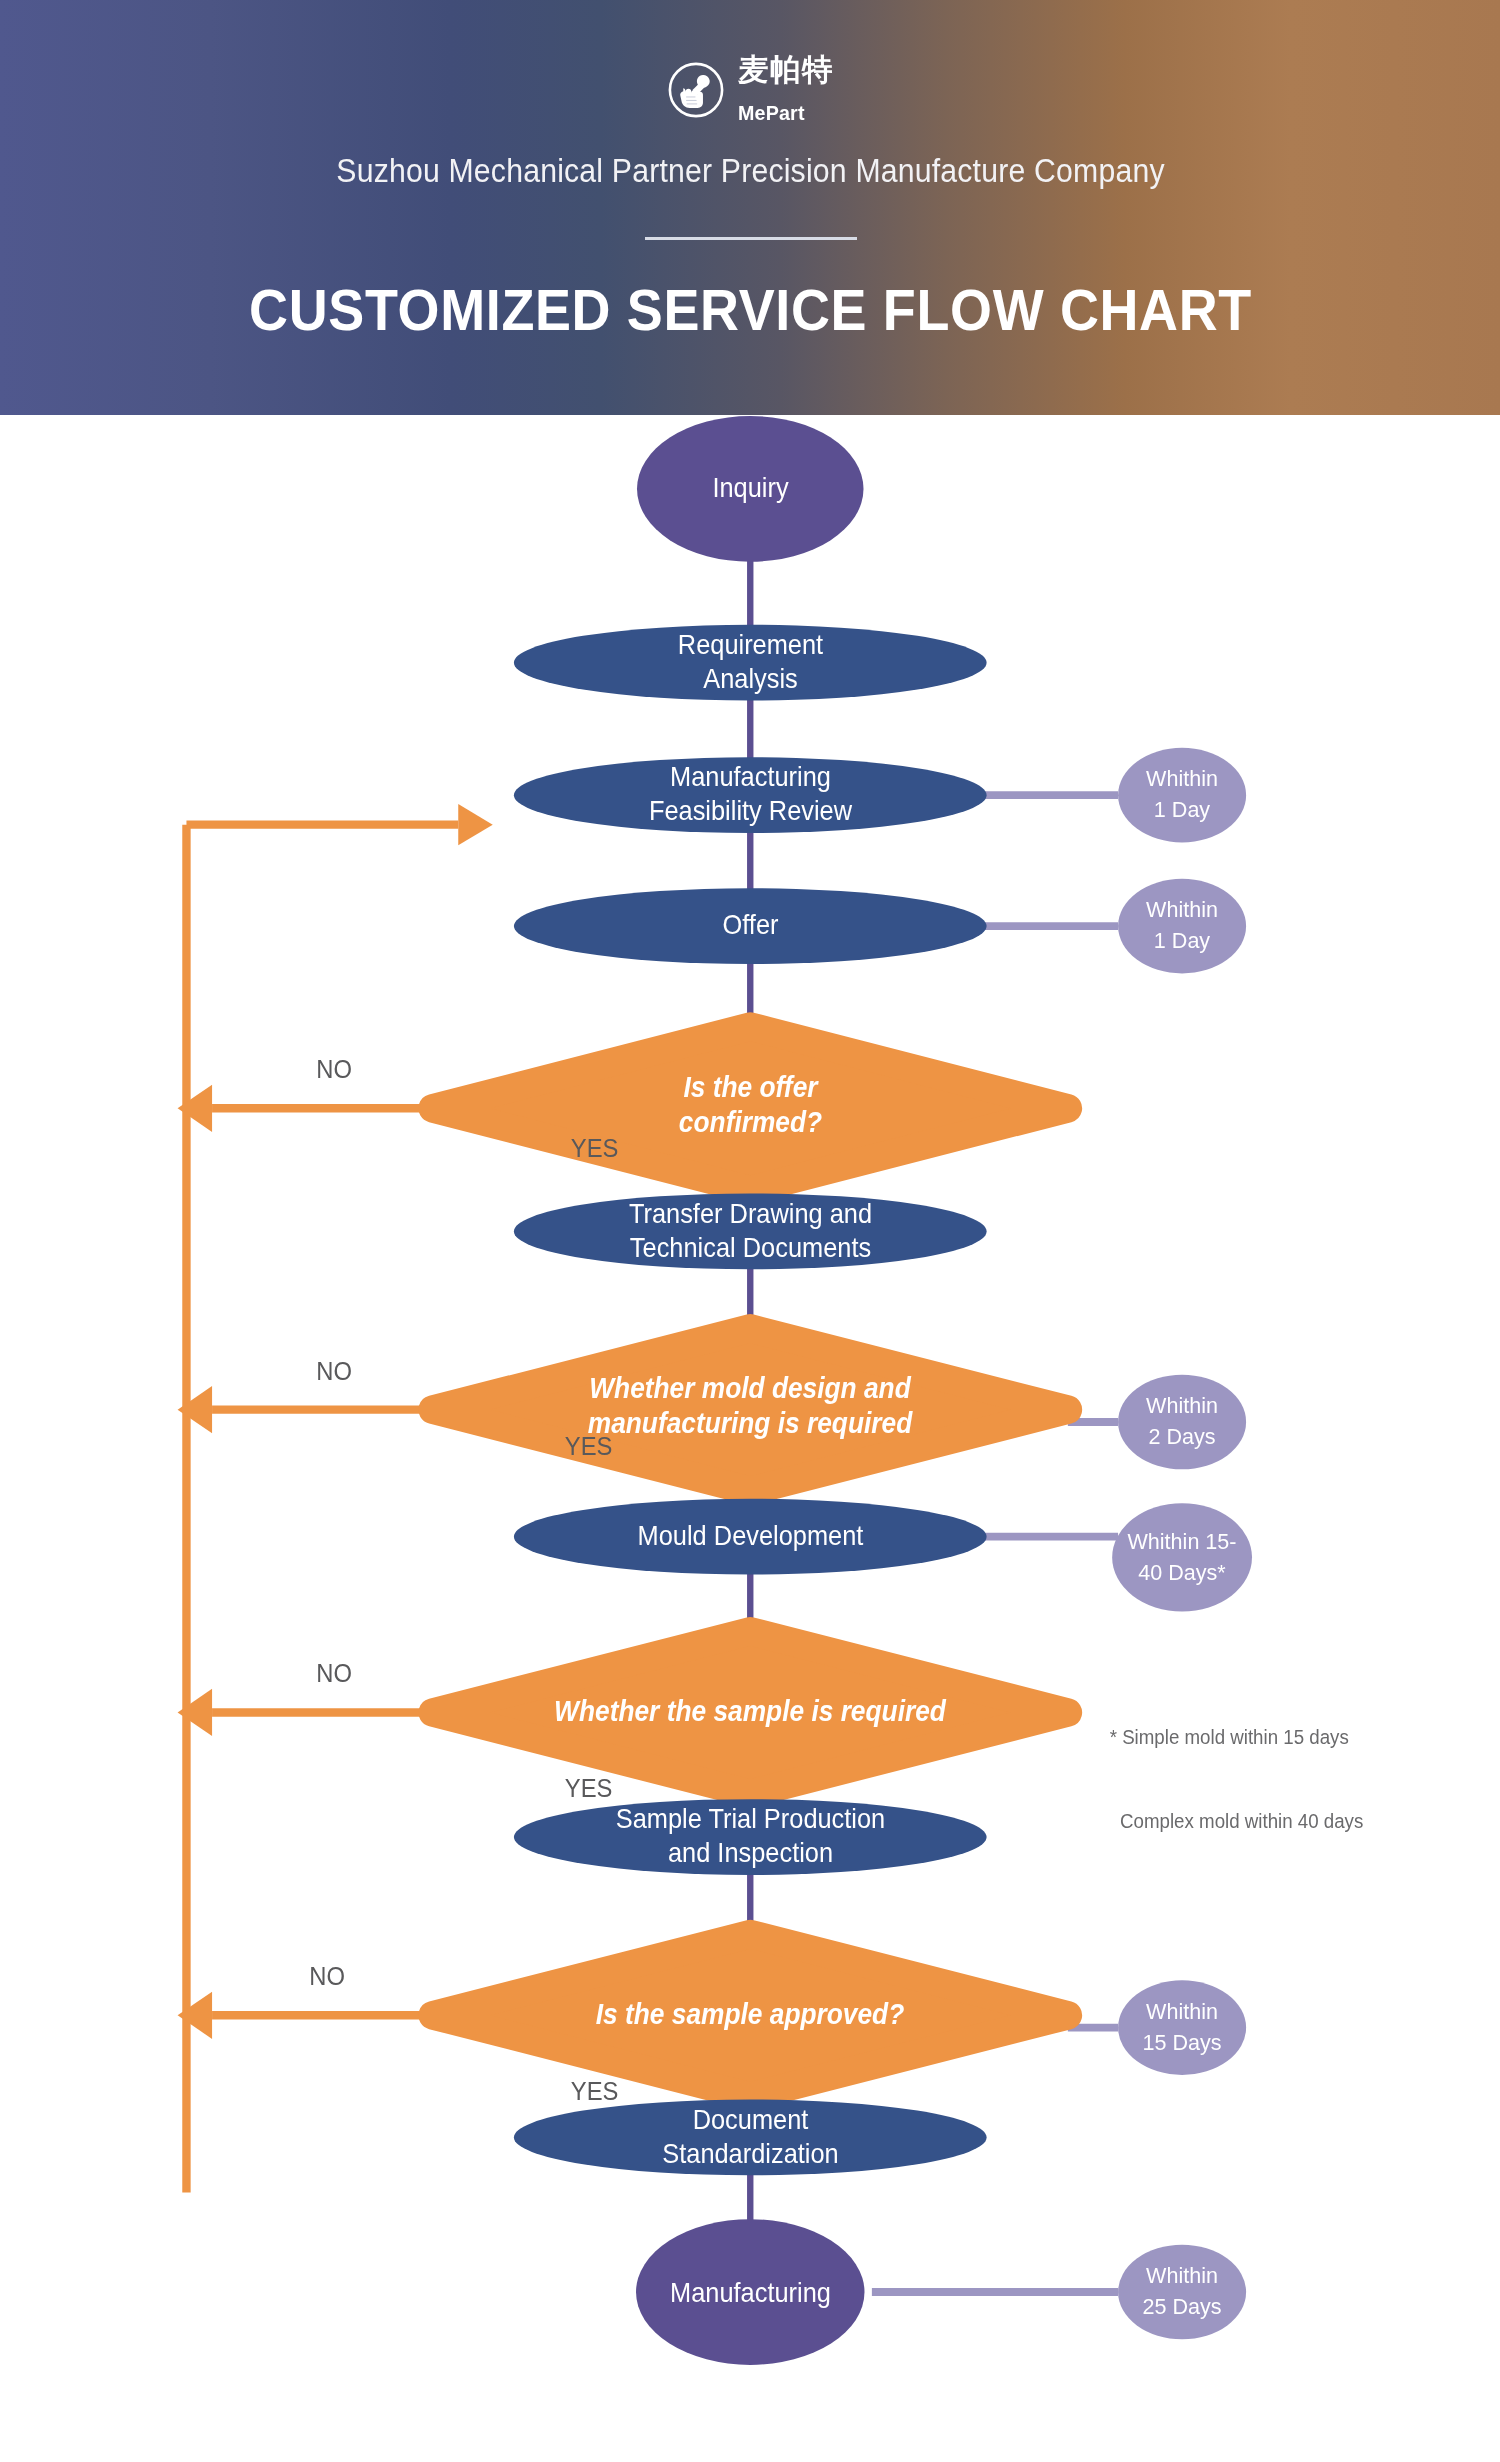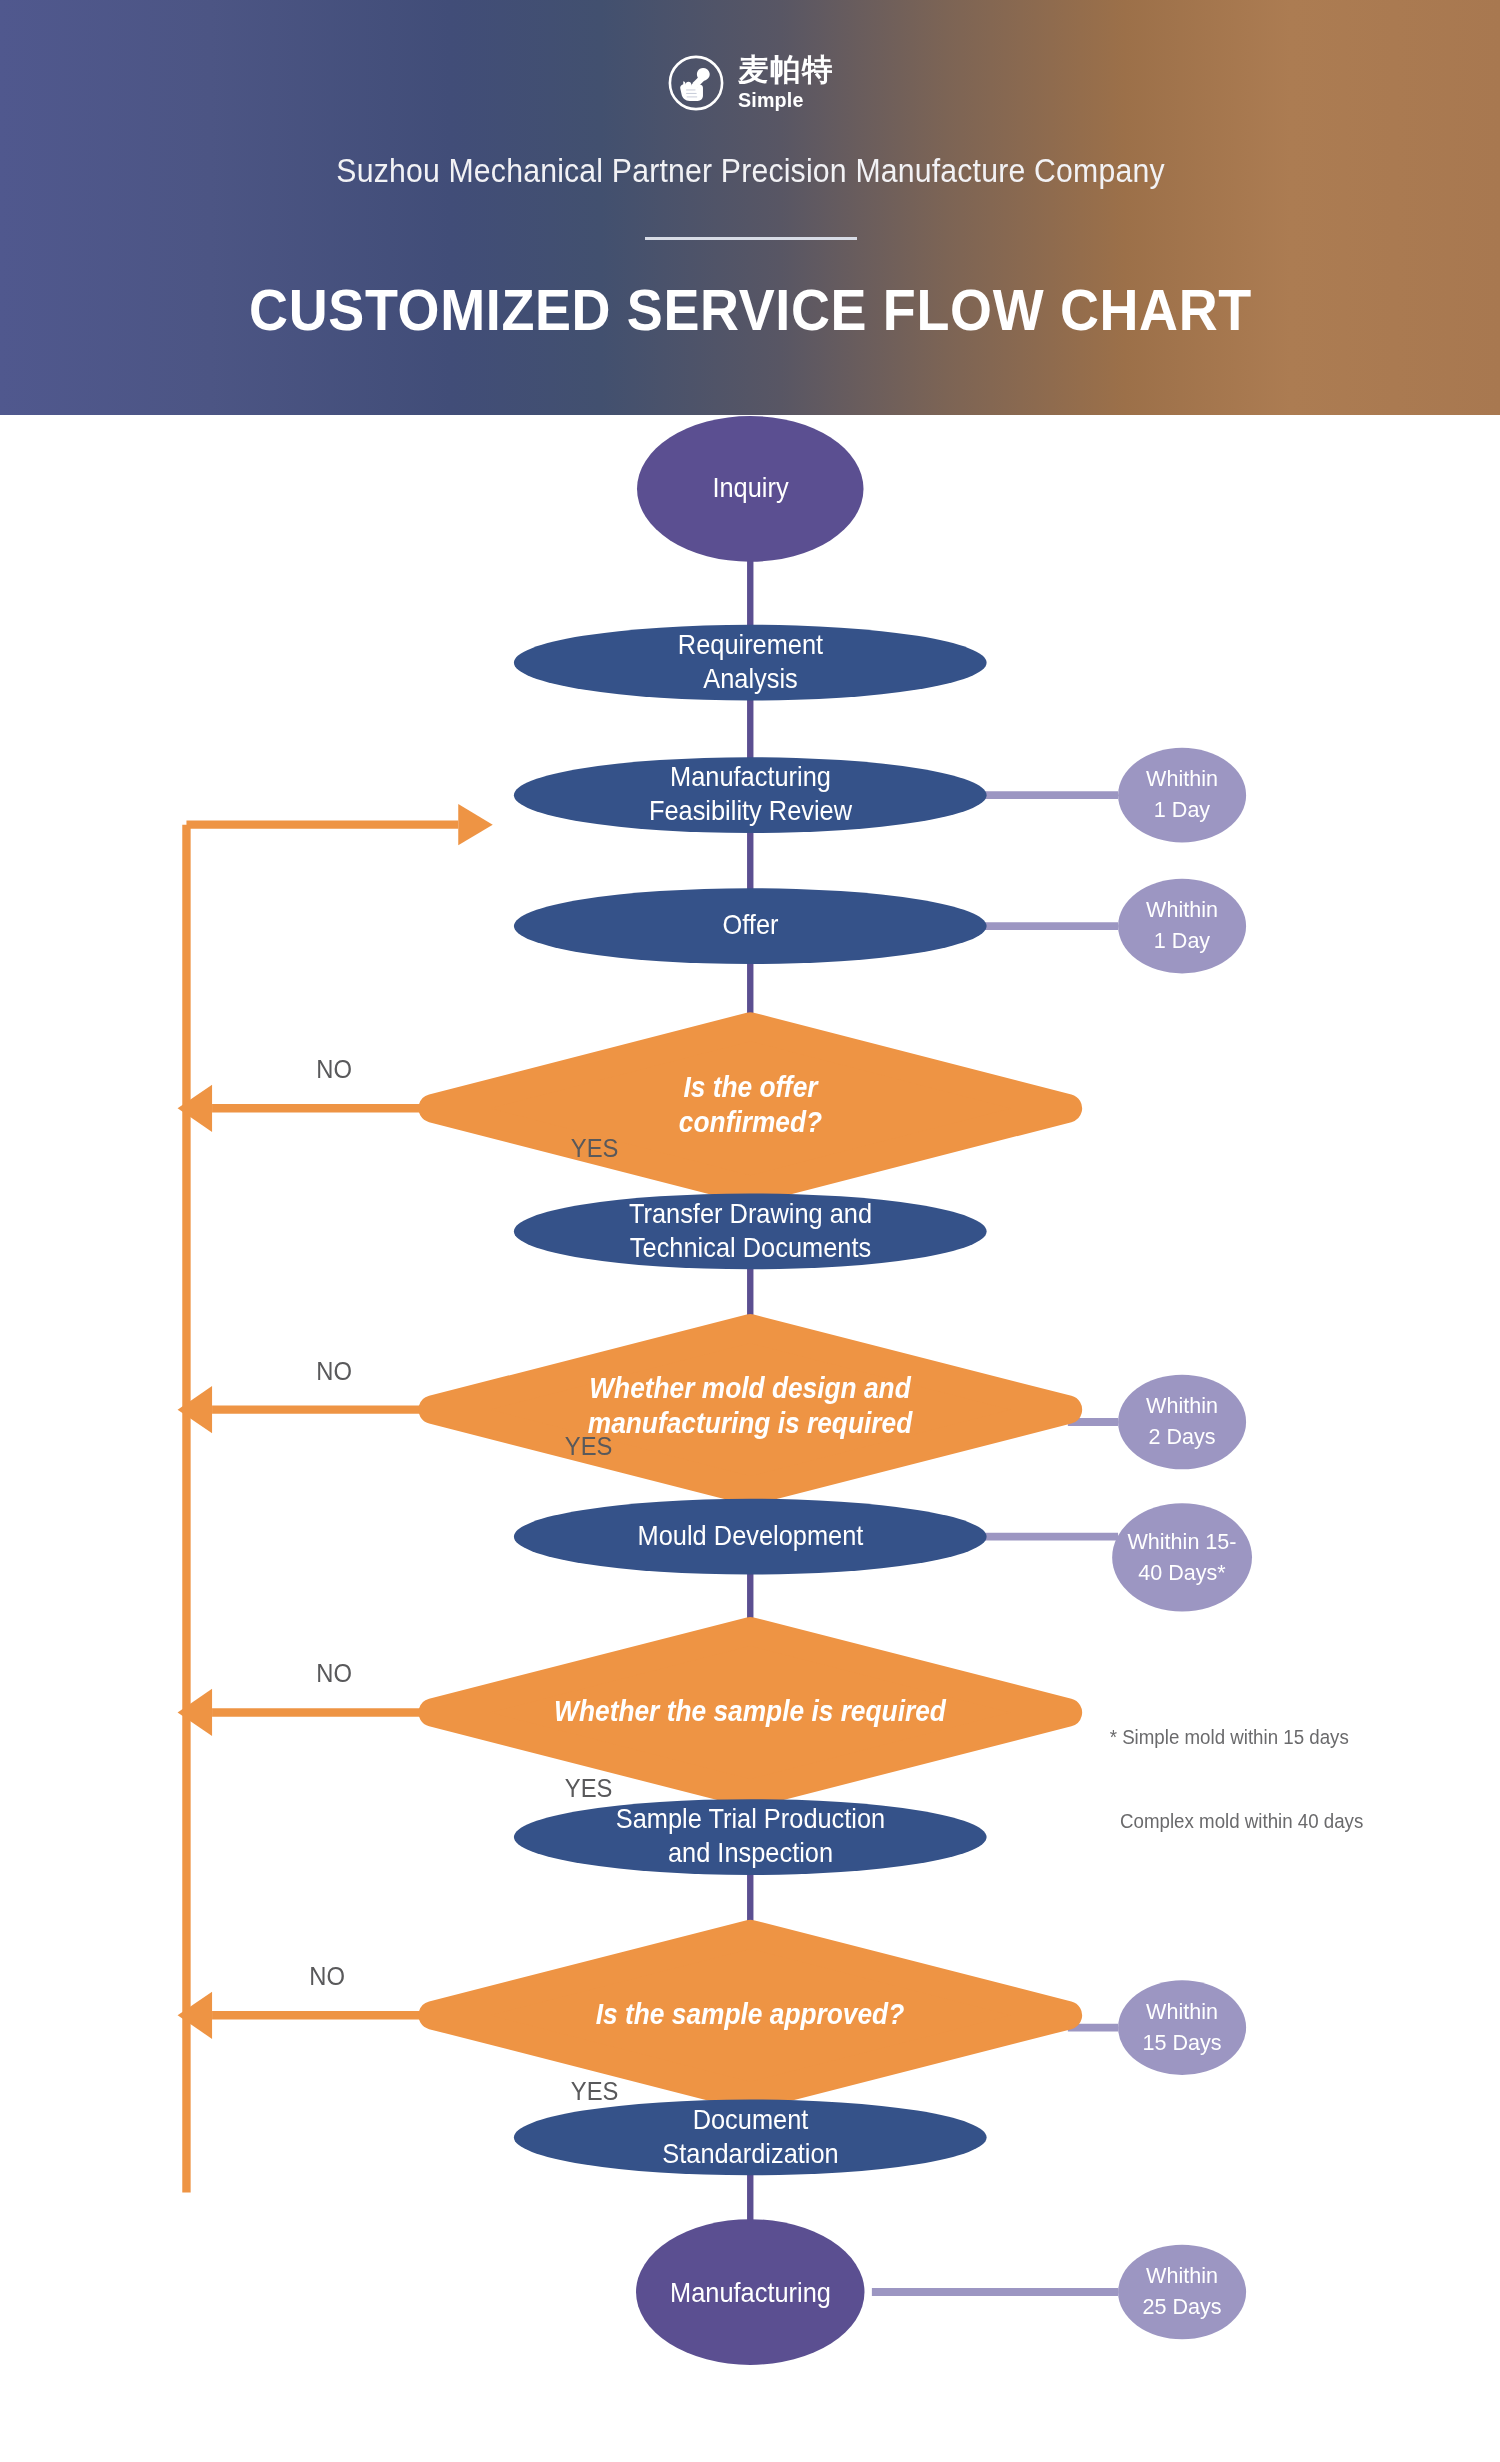--- a/index.html
+++ b/index.html
@@ -41,21 +41,21 @@
     width: 1501px;
     display: flex;
     justify-content: center;
     align-items: center;
     gap: 12.8px;
   }
   #logo-mark {
     width: 58px; height: 58px;
     flex: none;
   }
-  #logo-text { display: flex; flex-direction: column; justify-content: center; }
+  #logo-text { display: flex; flex-direction: column; justify-content: center; gap: 13px; }
   #logo-cn {
     color: #ffffff;
     font-size: 30.5px;
     letter-spacing: 1.5px;
     font-weight: 700;
     line-height: 1.05;
     font-family: "DejaVu Sans", sans-serif;
   }
   #logo-en {
     color: #ffffff;
@@ -150,21 +150,21 @@
 
         <path d="M28 52 c-4 1 -6 4 -5 8 l2 9 c1 7 7 12 14 12 l14 0 c5 0 9 -4 9 -9 l0 -14 c0 -3 -2 -5 -5 -5 c-3 0 -5 2 -5 5 l0 -3 c0 -3 -2 -5 -5 -5 c-3 0 -5 2 -5 5 l0 -2 c0 -3 -2 -5 -5 -5 c-3 0 -5 2 -5 5 l0 -1 c0 -3 -2 -5 -4 -5 z" fill="#ffffff"></path>
         <g stroke="#8B94AE" stroke-width="1.1" opacity="0.75">
           <line x1="33" y1="62" x2="49" y2="62"></line>
           <line x1="33" y1="68" x2="51" y2="68"></line>
           <line x1="34" y1="74" x2="52" y2="74"></line>
         </g>
       </svg>
       <div id="logo-text">
         <div id="logo-cn">麦帕特</div>
-        <div id="logo-en">Simple</div>
+        <div id="logo-en">MePart</div>
       </div>
     </div>
 
     <div id="subtitle">Suzhou Mechanical Partner Precision Manufacture Company</div>
     <div id="divider"></div>
     <div id="main-title">CUSTOMIZED SERVICE FLOW CHART</div>
   </div>
 
   <div id="flow">
 

